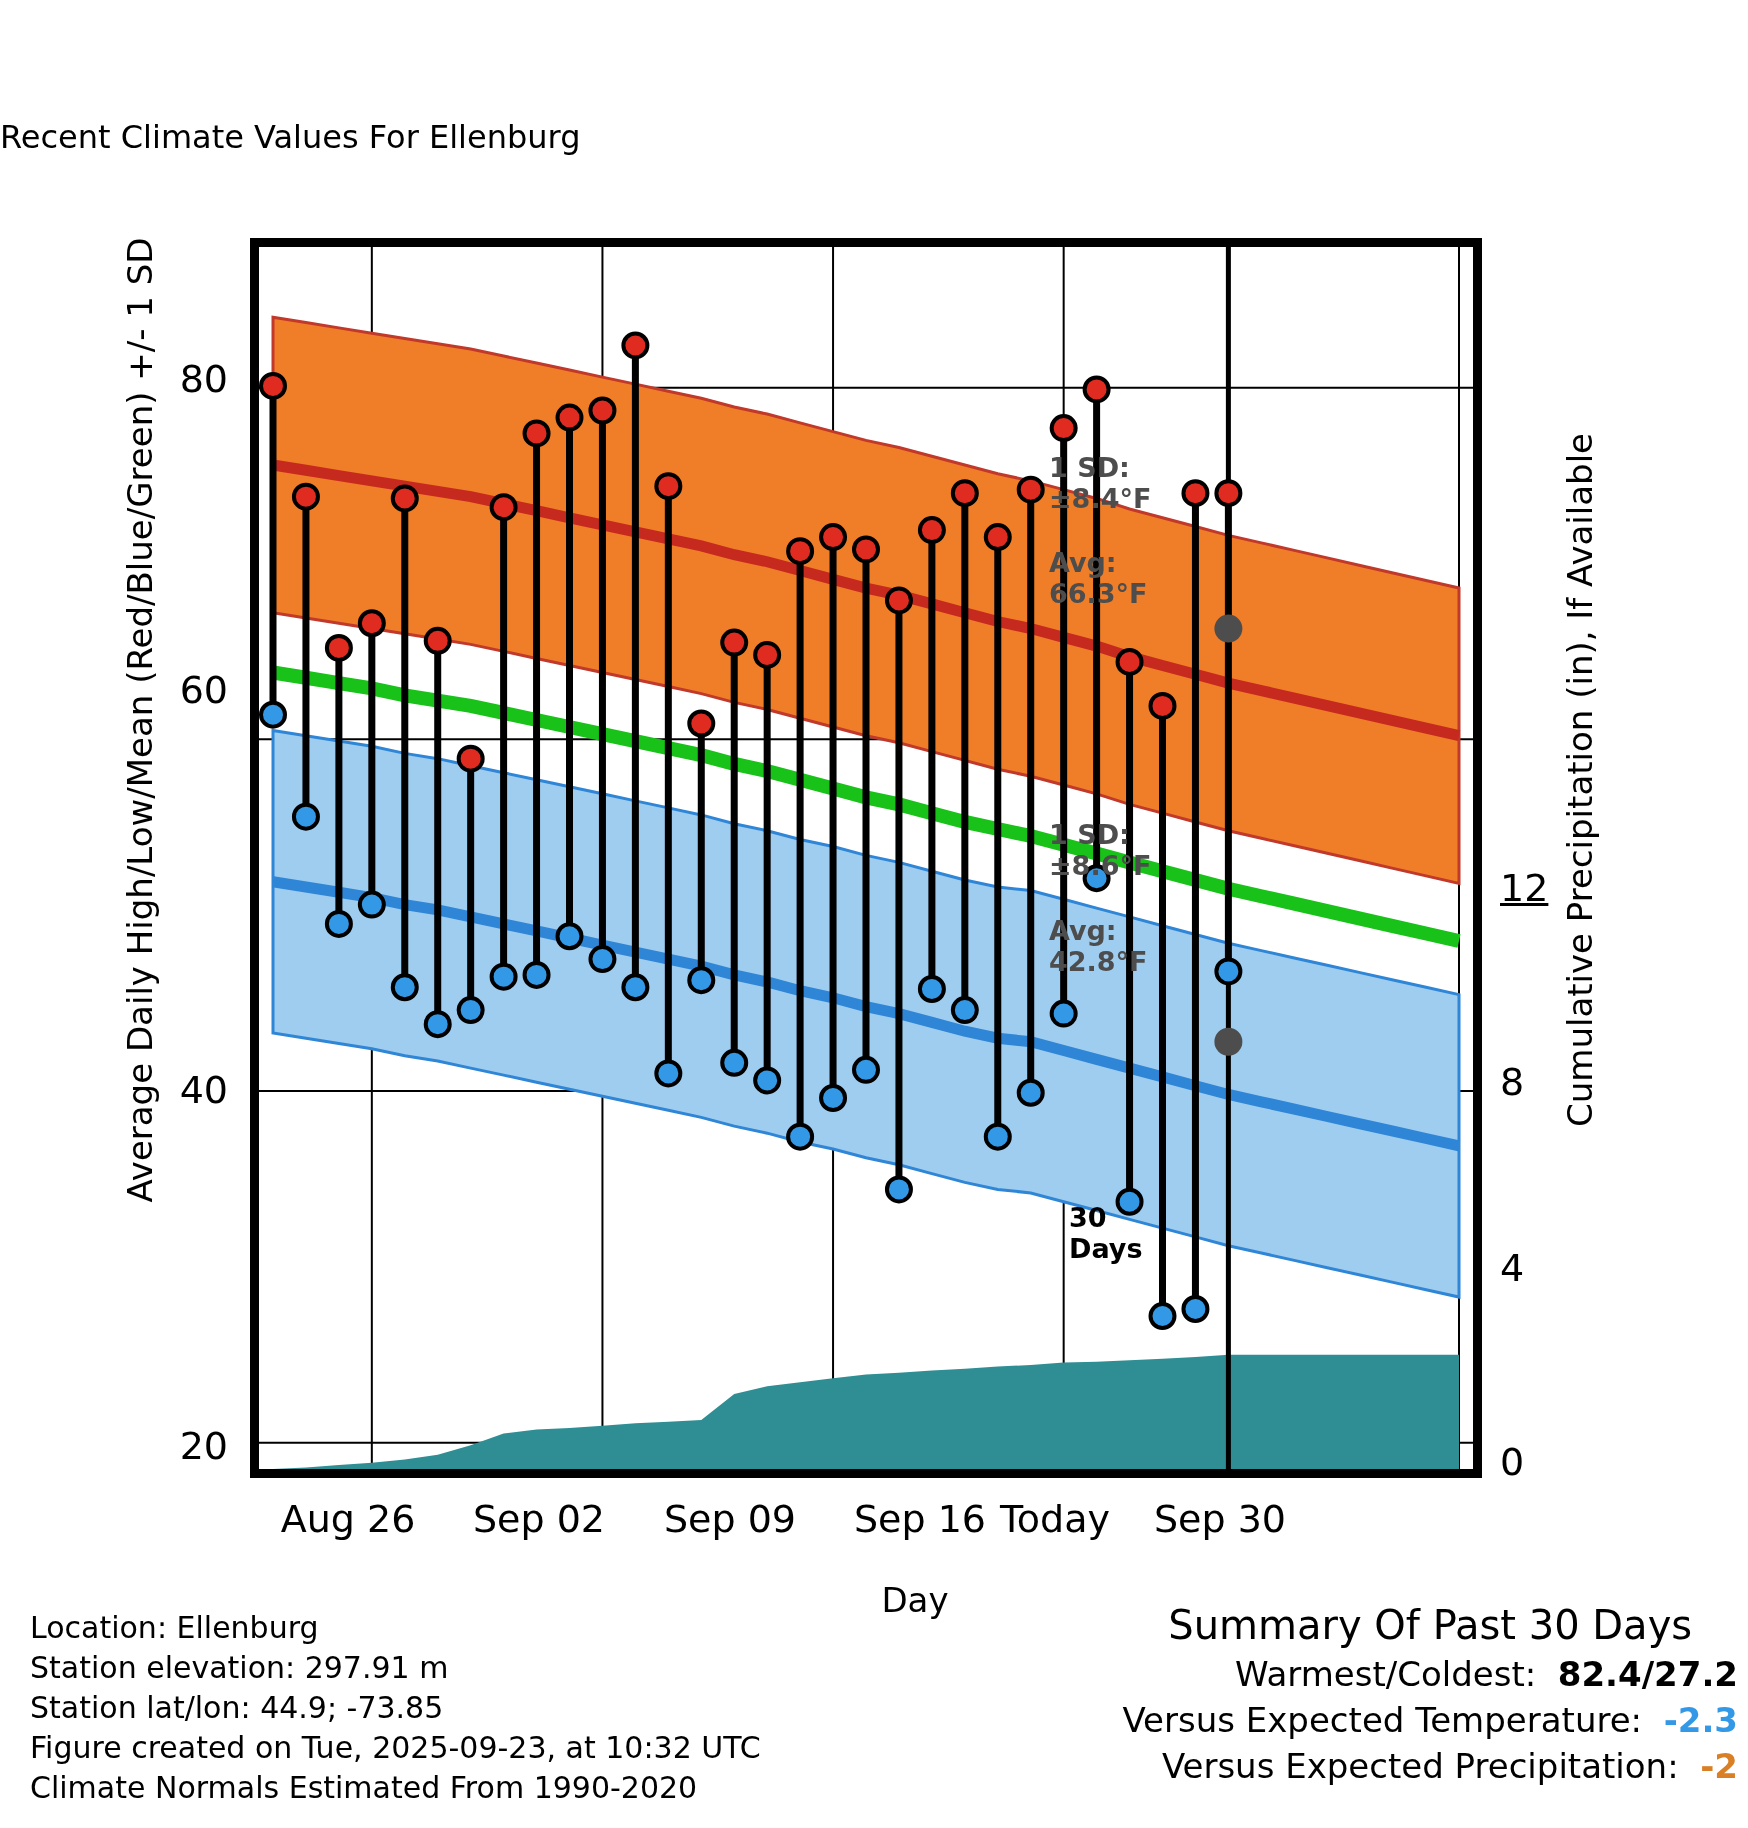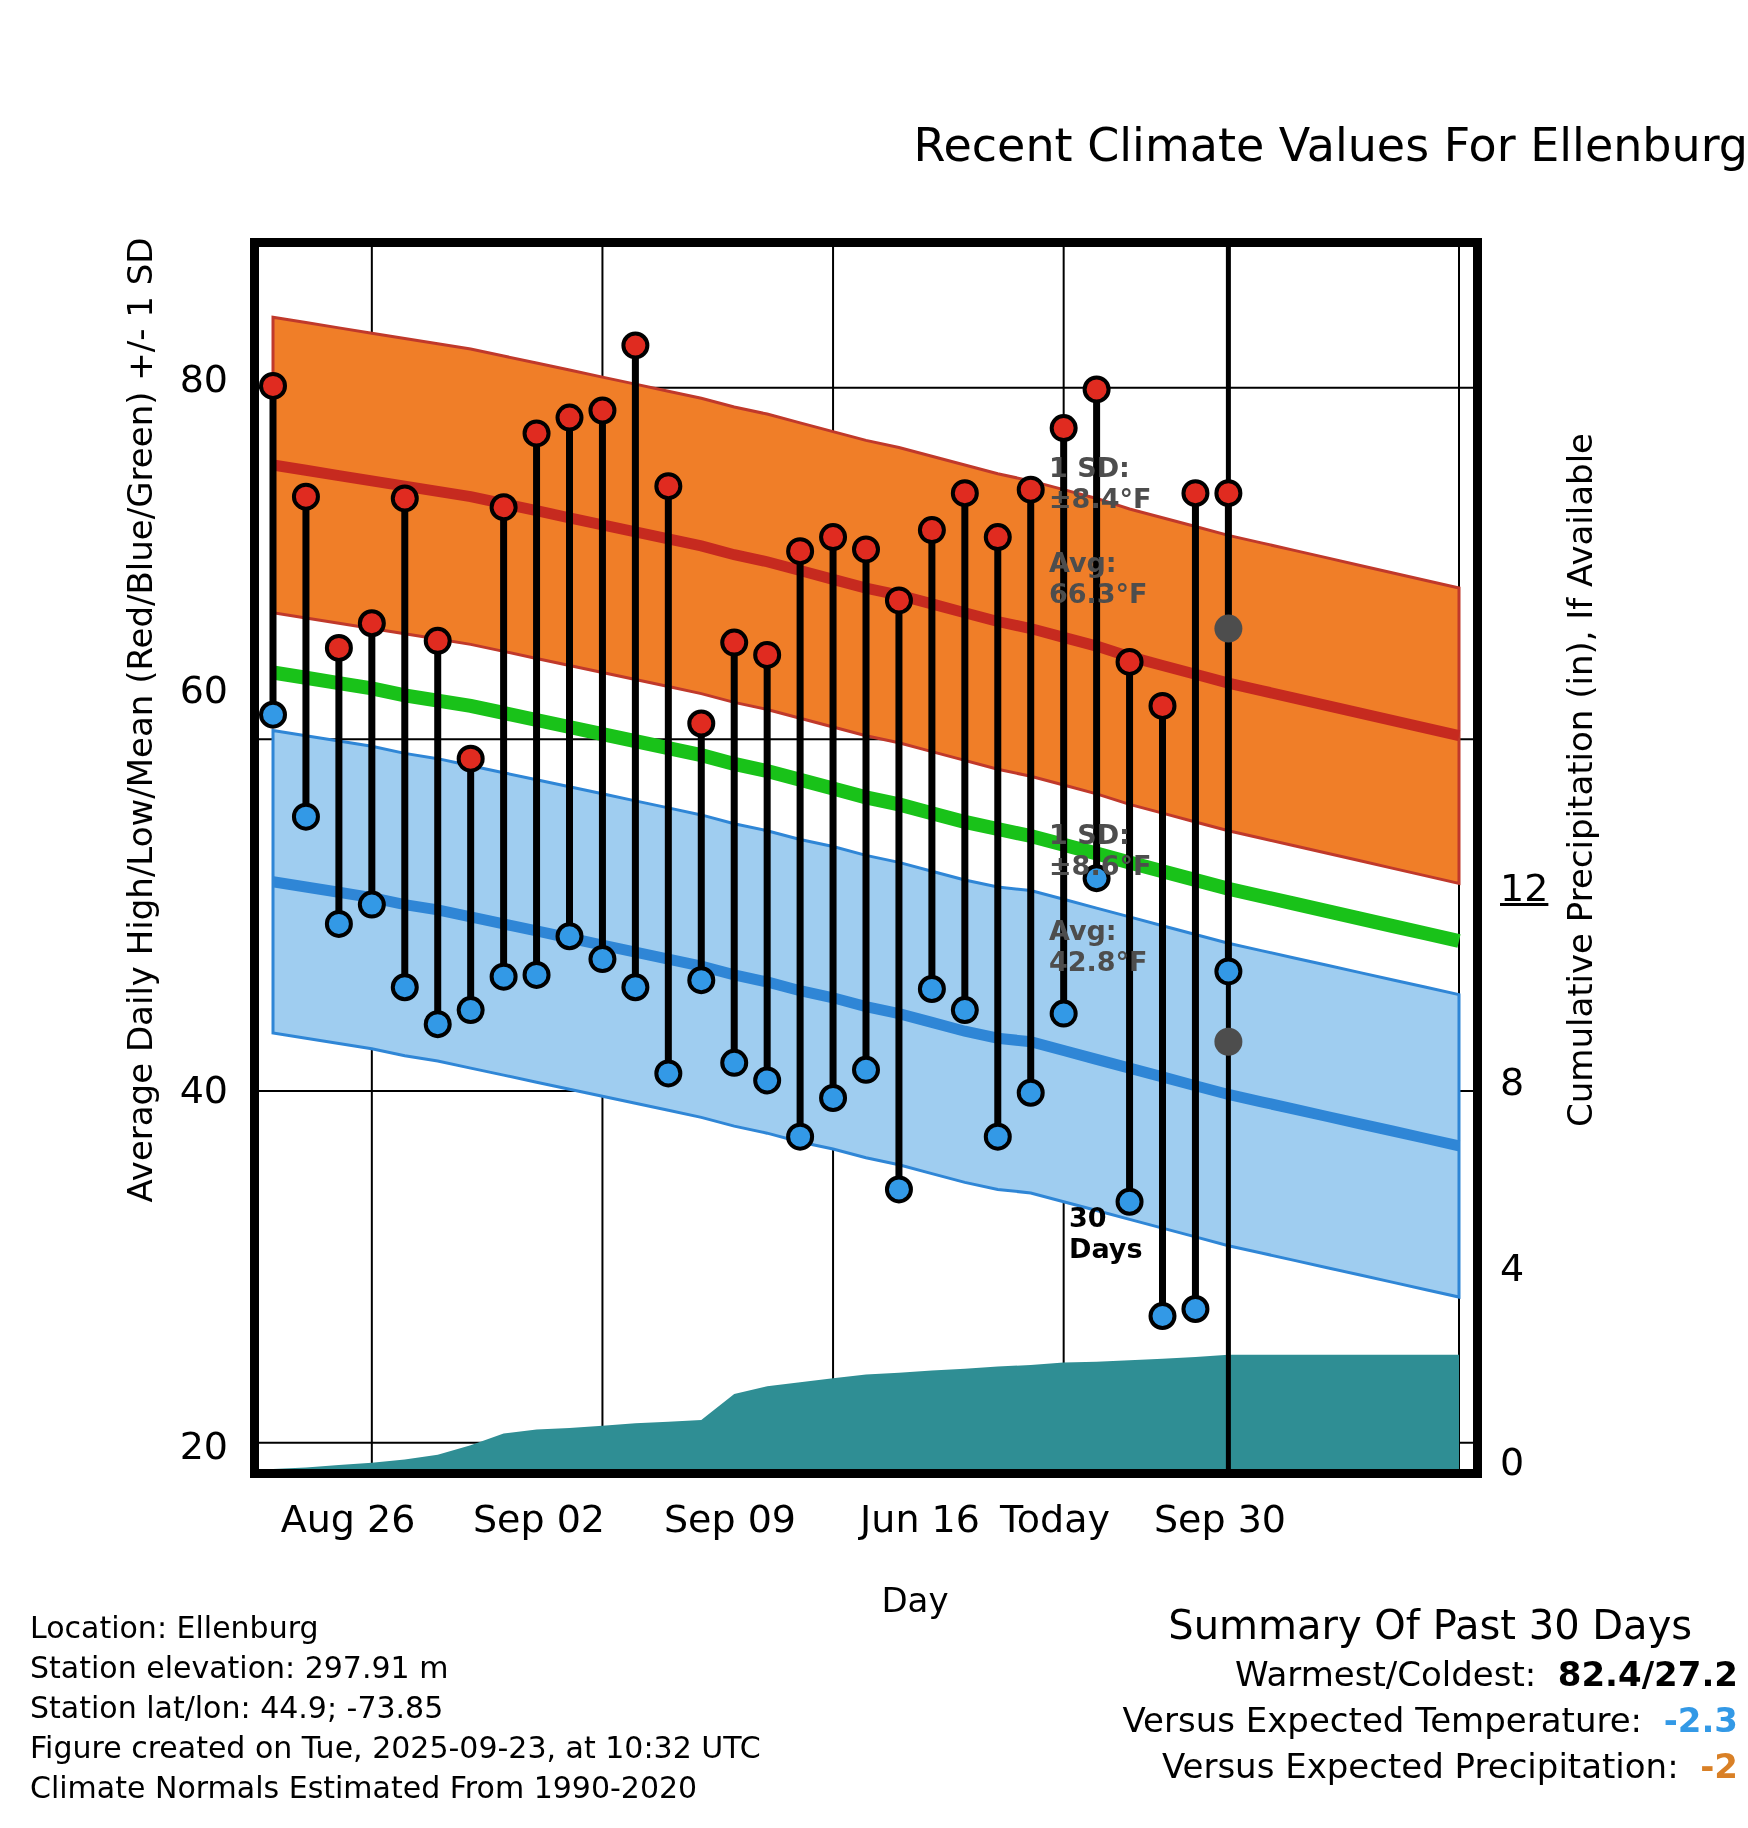--- a/index.html
+++ b/index.html
@@ -1,20 +1,20 @@
 <!DOCTYPE html>
 <html><head>
 <meta charset="utf-8">
 <style>
   html,body{margin:0;padding:0;background:#ffffff;}
   body{width:1748px;height:1828px;position:relative;font-family:"DejaVu Sans","Liberation Sans",sans-serif;color:#000;}
   .chart-root{position:absolute;left:0;top:0;width:1748px;height:1828px;}
 
   
-  .title{position:absolute;left:0;top:118px;width:1748px;text-align:right;font-size:46px;color:#000;}
+  .title{position:absolute;left:0;top:118px;width:1748px;text-align:left;font-size:32px;color:#000;}
 
   
   .ylabel-left{
     position:absolute;left:-360px;top:700px;width:1000px;text-align:center;
     transform:rotate(-90deg);transform-origin:center center;font-size:34px;
   }
   .ylabel-right{
     position:absolute;left:1130px;top:760px;width:900px;text-align:center;
     transform:rotate(-90deg);transform-origin:center center;font-size:34px;
   }
@@ -60,21 +60,21 @@
   <div class="ytick" style="top:357px;">80</div>
 
   <div class="ytick-r" style="top:1440px;">0</div>
   <div class="ytick-r" style="top:1246px;">4</div>
   <div class="ytick-r" style="top:1060px;">8</div>
   <div class="ytick-r" style="top:866px;text-decoration:underline;">12</div>
 
   <div class="xtick" style="left:218px;">Aug 26</div>
   <div class="xtick" style="left:409px;">Sep 02</div>
   <div class="xtick" style="left:600px;">Sep 09</div>
-  <div class="xtick" style="left:790px;">Jun 16</div>
+  <div class="xtick" style="left:790px;">Sep 16</div>
   <div class="xtick" style="left:925px;">Today</div>
   <div class="xtick" style="left:1090px;">Sep 30</div>
 
   <div class="plot">
     <svg id="plot-svg" width="1214" height="1222" viewBox="0 0 1214 1222">
         <line x1="0" y1="1195.6258992805756" x2="1214" y2="1195.6258992805756" stroke="#000" stroke-width="2"></line>
         <line x1="0" y1="843.9712230215828" x2="1214" y2="843.9712230215828" stroke="#000" stroke-width="2"></line>
         <line x1="0" y1="492.31654676258995" x2="1214" y2="492.31654676258995" stroke="#000" stroke-width="2"></line>
         <line x1="0" y1="140.66187050359713" x2="1214" y2="140.66187050359713" stroke="#000" stroke-width="2"></line>
         <line x1="112.83333333333333" y1="0" x2="112.83333333333333" y2="1222" stroke="#000" stroke-width="2"></line>

